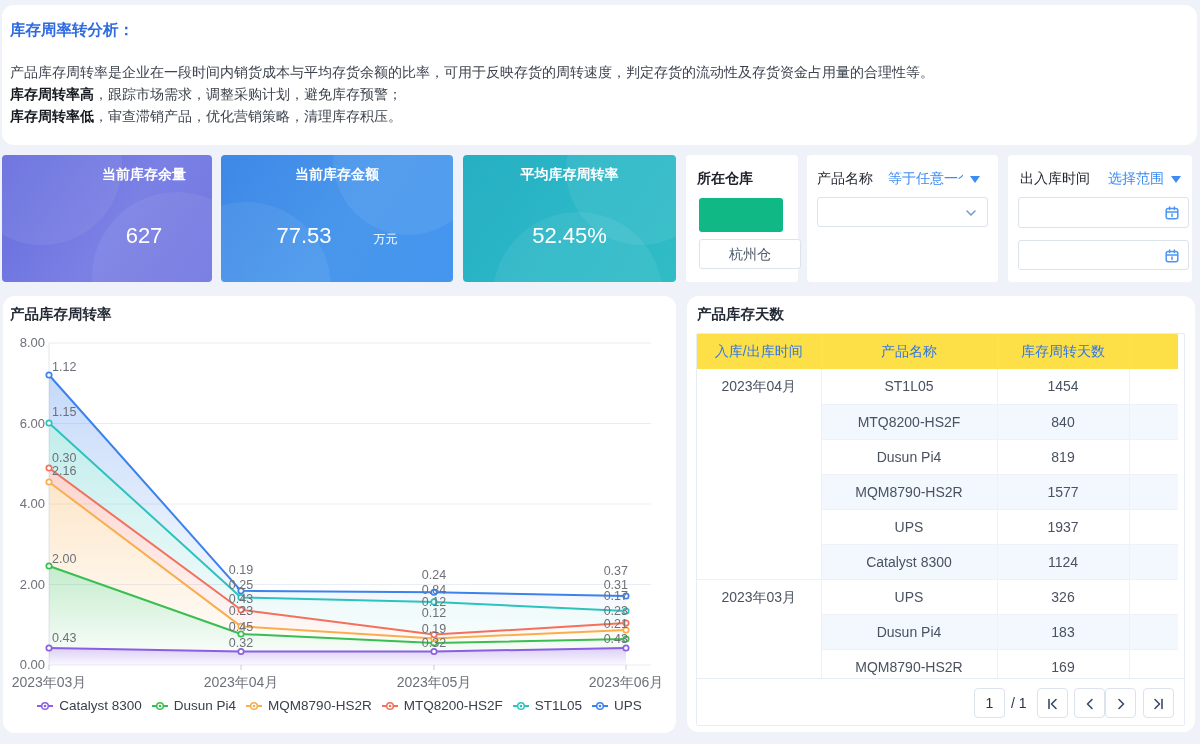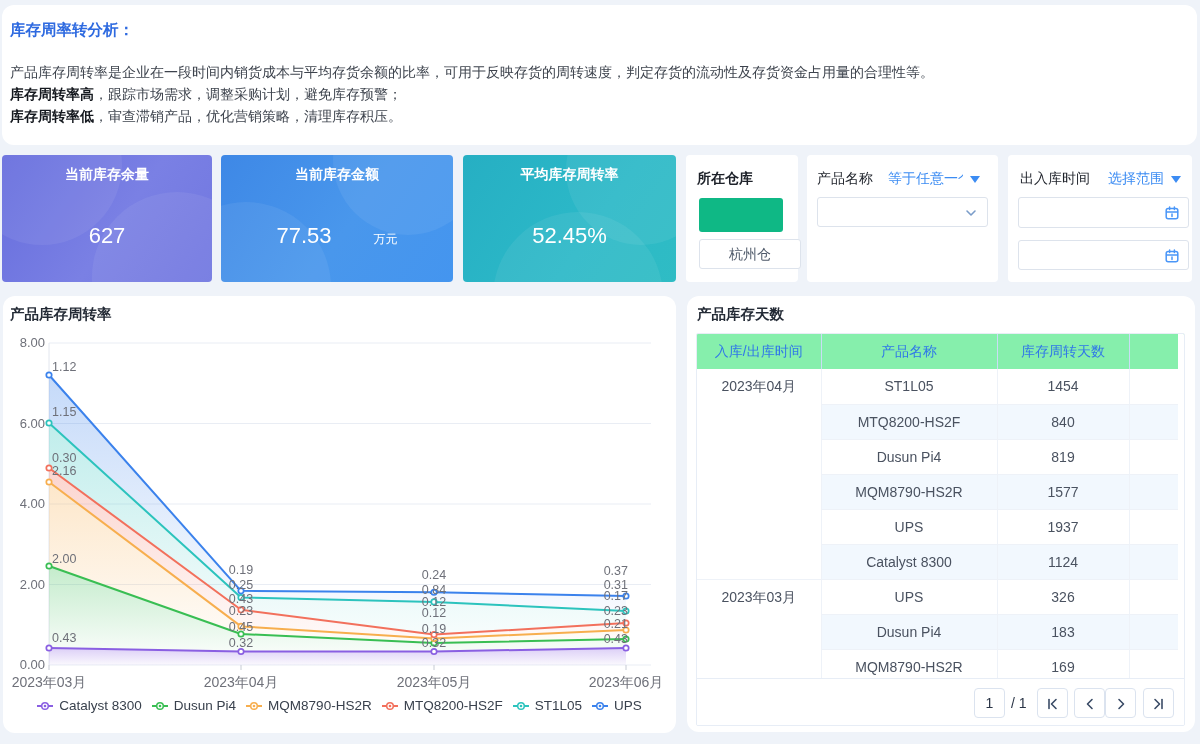--- a/index.html
+++ b/index.html
@@ -12,21 +12,21 @@
   #info { left:2px; top:5px; width:1195px; height:140px; }
   #info h1 { font-size:15.5px; font-weight:bold; color:#2e6ae0; position:absolute; left:8px; top:15px; }
   #info .body { position:absolute; left:8px; top:56px; font-size:14px; color:#3d434d; line-height:22px; }
   #info .body b { color:#15191f; }
 
   
   .stat { top:155px; height:127px; border-radius:4px; color:#fff; overflow:hidden; }
   .stat .t { position:absolute; top:11px; width:100%; text-align:center; font-size:14px; font-weight:bold; z-index:2;}
   .stat .v { position:absolute; top:68px; width:100%; text-align:center; font-size:22px; z-index:2;}
   .stat .v small { font-size:12px;margin-left:36px; }
-  #stat1 { left:2px; width:210px; background:linear-gradient(125deg,#666ddd 0%,#7a80e4 55%,#7177e0 100%); }
+  #stat1 { left:2px; width:210px; background:linear-gradient(125deg,#666ddd 0%,#7a80e4 55%,#7177e0 100%);padding-left:37px; }
   #stat2 { left:221px; width:232px; background:linear-gradient(125deg,#3e88e6 0%,#4997ec 55%,#4495ef 100%); }
   #stat3 { left:463px; width:213px; background:linear-gradient(125deg,#26afc3 0%,#2cb9c8 60%,#2fbcc4 100%); }
   .sw { position:absolute; border-radius:50%; background:rgba(255,255,255,0.065); z-index:1;}
 
   
   .panel { top:155px; height:127px; background:#fff; border-radius:4px; position:absolute;}
   #panel1 { left:686px; width:112px; }
   #panel2 { left:807px; width:191px; }
   #panel3 { left:1008px; width:184px;padding-left:12px; }
   .plabel { position:absolute; top:15px; font-size:14px; color:#1d2129; font-weight:bold;}
@@ -268,21 +268,21 @@
     <h2>产品库存天数</h2>
     <div style="position:absolute;left:9px;top:37px;width:489px;height:393px;border:1px solid #e7edf6;border-radius:2px;overflow:hidden;">
     <table style="border-collapse:collapse;width:488px;table-layout:fixed;font-size:14px;color:#4a5260;">
     <colgroup>
           <col style="width:124px">
           <col style="width:176px">
           <col style="width:132px">
           <col style="width:56px">
         </colgroup>
     <tbody>
-          <tr style="height:35px;background:#86efac;color:#3077e8;">
+          <tr style="height:35px;background:#fde047;color:#3077e8;">
             <td style="text-align:center;border-right:1px solid #c9ddf5;">入库/出库时间</td>
             <td style="text-align:center;border-right:1px solid #c9ddf5;">产品名称</td>
             <td style="text-align:center;border-right:1px solid #c9ddf5;">库存周转天数</td>
             <td></td>
           </tr>
     <tr style="height:35px;">
     <td rowspan="6" style="text-align:center;background:#fff;border-right:1px solid #eef2f8;border-bottom:1px solid #eef2f8;vertical-align:top;padding-top:9px;">2023年04月</td>
     <td style="text-align:center;background:#ffffff;border-right:1px solid #eef2f8;border-bottom:1px solid #eef2f8;">ST1L05</td>
     <td style="text-align:center;background:#ffffff;border-right:1px solid #eef2f8;border-bottom:1px solid #eef2f8;margin-top:32px;">1454</td>
     <td style="background:#ffffff;border-bottom:1px solid #eef2f8;"></td>

